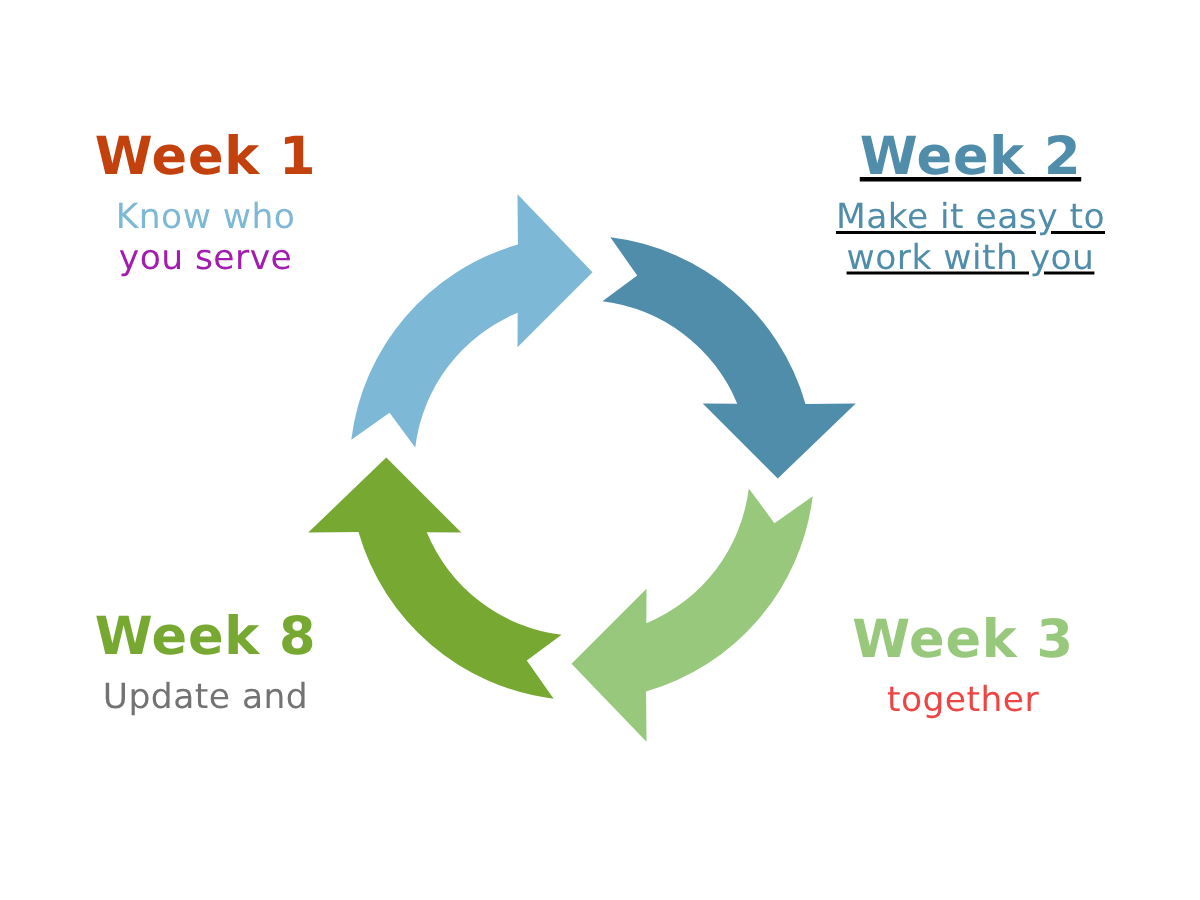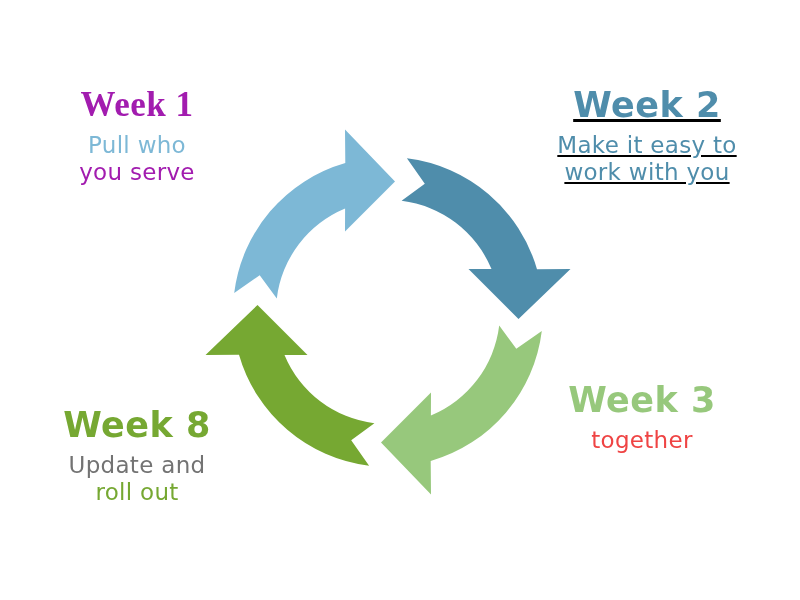--- a/index.html
+++ b/index.html
@@ -27,54 +27,53 @@
   }
   .step .step-line {
     display: block;
     font-size: 23px;
     font-weight: 500;
     line-height: 27px;
     letter-spacing: 0.3px;
   }
   #step-week-1 { left: 25px;  top: 86px;  width: 224px; }
   #step-week-2 { left: 535px; top: 86px;  width: 224px; text-decoration: underline; }
-  #step-week-3 { left: 527px; top: 381px; width: 230px; }
+  #step-week-3 { left: 527px; top: 408px; width: 230px; }
   #step-week-4 { left: 25px;  top: 406px; width: 224px; }
   .cycle {
     position: absolute;
     left: 188px; top: 112px;
     width: 400px; height: 400px;
   }
 </style>
 </head>
 <body>
 
 <div class="canvas">
 
   <div class="step" id="step-week-1">
-    <div class="step-title" style="color: #a21caf; font-family: Liberation Serif, serif;">Week 1</div>
-    <span class="step-line" style="color: rgb(125, 184, 214);">Pull who</span>
+    <div class="step-title" style="color: #c2410c;">Week 1</div>
+    <span class="step-line" style="color: rgb(125, 184, 214);">Know who</span>
     <span class="step-line" style="color: #a21caf;">you serve</span>
   </div>
 
   <div class="step" id="step-week-2">
     <div class="step-title" style="color: rgb(79, 141, 171);">Week 2</div>
     <span class="step-line" style="color: rgb(79, 141, 171);">Make it easy to</span>
     <span class="step-line" style="color: rgb(79, 141, 171);">work with you</span>
   </div>
 
   <div class="step" id="step-week-3">
     <div class="step-title" style="color: rgb(151, 200, 124);">Week 3</div>
     <span class="step-line" style="color: #ef4444;">together</span>
   </div>
 
   <div class="step" id="step-week-4">
     <div class="step-title" style="color: rgb(118, 168, 50);">Week 8</div>
     <span class="step-line" style="color: #737373;">Update and</span>
-    <span class="step-line" style="color: rgb(118, 168, 50);">roll out</span>
   </div>
 
   <svg class="cycle" viewBox="0 0 400 400" xmlns="http://www.w3.org/2000/svg">
     <defs>
 
       <path id="cycle-arrow" d="M46.2 181.1
                A155 155 0 0 1 157.3 51
                L157 17.5
                L207 69.5
                L157 119.5

